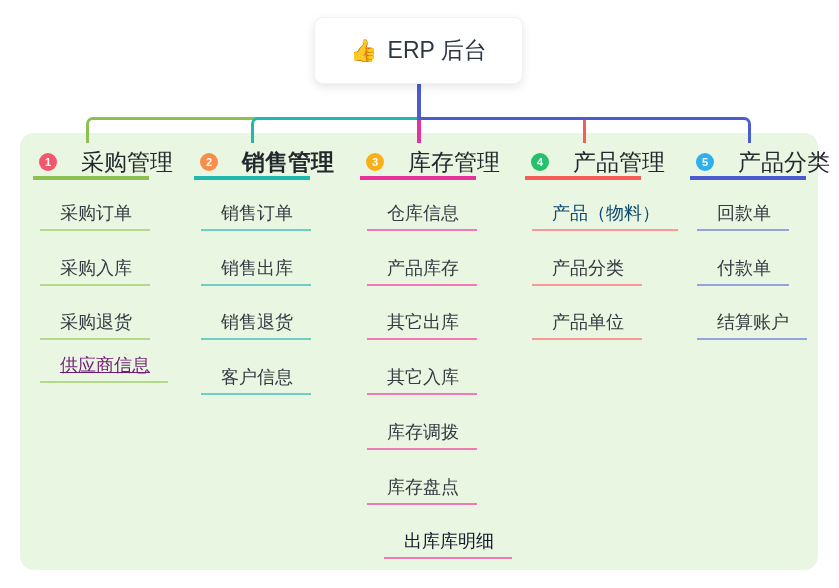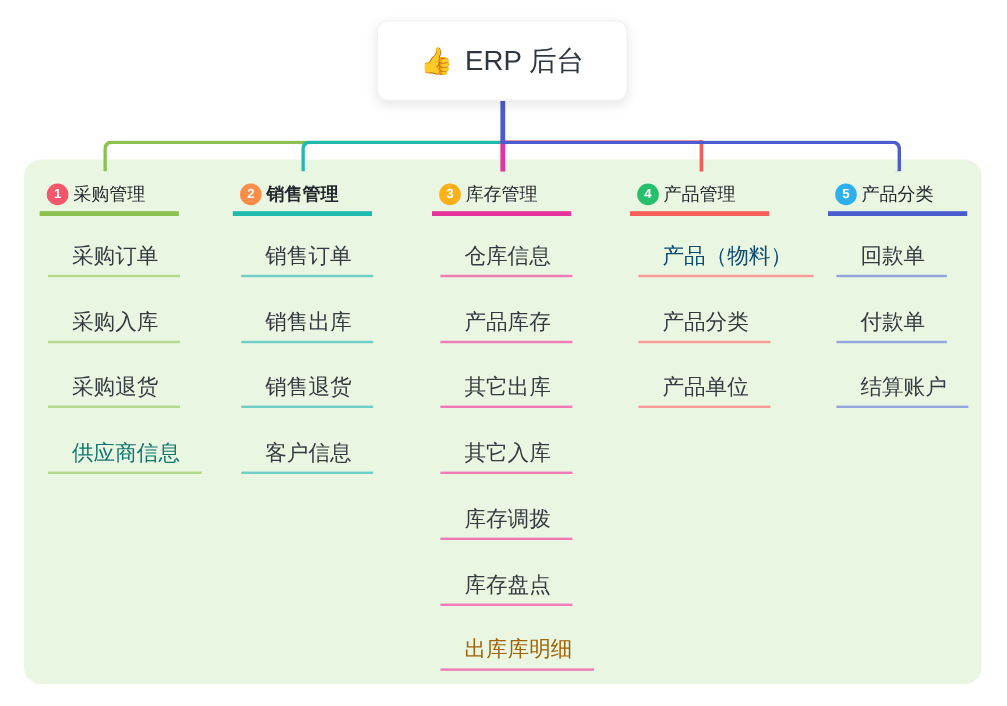--- a/index.html
+++ b/index.html
@@ -16,21 +16,21 @@
   }
   #root-node .emoji{font-size:22px;line-height:1;}
   .seg{position:absolute;}
   .branch-header{
     position:absolute;height:26px;display:flex;align-items:center;cursor:pointer;
   }
   .badge{
     width:18px;height:18px;border-radius:50%;color:#fff;font-size:11px;font-weight:bold;
     display:flex;align-items:center;justify-content:center;flex:0 0 auto;
   }
-  .branch-label{margin-left:4px;font-size:15px;color:#23282d;white-space:nowrap;}
+  .branch-label{margin-left:24px;font-size:23px;color:#23282d;white-space:nowrap;}
   .child-item{
     position:absolute;white-space:nowrap;font-size:18px;color:#343a40;
     padding:0 18px 6px 20px;line-height:19px;cursor:pointer;
   }
 </style>
 </head>
 <body>
 
 <div id="canvas">
   <div id="panel" style="background: rgb(233, 246, 226);"></div>
@@ -52,21 +52,21 @@
   <div id="branches">
       <div class="seg" style="left: 33px; top: 176px; width: 116px; height: 3.5px; background: rgb(140, 193, 82);"></div>
       <div class="branch-header" style="left: 39px; top: 149px;">
         <span class="badge" style="background: rgb(244, 86, 108);">1</span>
         <span class="branch-label" style="color: rgb(35, 40, 45);">采购管理</span>
       </div>
       <div class="seg" style="left: 40px; top: 179px; height: 216px; background: rgb(179, 217, 139);"></div>
       <div class="child-item" style="left: 40px; top: 204px; color: rgb(52, 58, 64); border-bottom: 2px solid rgb(179, 217, 139);">采购订单</div>
       <div class="child-item" style="left: 40px; top: 259px; color: rgb(52, 58, 64); border-bottom: 2px solid rgb(179, 217, 139);">采购入库</div>
       <div class="child-item" style="left: 40px; top: 313px; color: rgb(52, 58, 64); border-bottom: 2px solid rgb(179, 217, 139);">采购退货</div>
-      <div class="child-item" style="left: 40px; top: 368px; color: #0f766e; border-bottom: 2px solid rgb(179, 217, 139);">供应商信息</div>
+      <div class="child-item" style="left: 40px; top: 356px; color: #701a75; border-bottom: 2px solid rgb(179, 217, 139); text-decoration: underline;">供应商信息</div>
       <div class="seg" style="left: 194px; top: 176px; width: 116px; height: 3.5px; background: rgb(31, 185, 174);"></div>
       <div class="branch-header" style="left: 200px; top: 149px;">
         <span class="badge" style="background: rgb(251, 141, 75);">2</span>
         <span class="branch-label" style="color: rgb(35, 40, 45); font-weight: bold;">销售管理</span>
       </div>
       <div class="seg" style="left: 201px; top: 179px; height: 216px; background: rgb(111, 207, 198);"></div>
       <div class="child-item" style="left: 201px; top: 204px; color: rgb(52, 58, 64); border-bottom: 2px solid rgb(111, 207, 198);">销售订单</div>
       <div class="child-item" style="left: 201px; top: 259px; color: rgb(52, 58, 64); border-bottom: 2px solid rgb(111, 207, 198);">销售出库</div>
       <div class="child-item" style="left: 201px; top: 313px; color: rgb(52, 58, 64); border-bottom: 2px solid rgb(111, 207, 198);">销售退货</div>
       <div class="child-item" style="left: 201px; top: 368px; color: rgb(52, 58, 64); border-bottom: 2px solid rgb(111, 207, 198);">客户信息</div>
@@ -75,21 +75,21 @@
         <span class="badge" style="background: rgb(251, 176, 24);">3</span>
         <span class="branch-label" style="color: rgb(35, 40, 45);">库存管理</span>
       </div>
       <div class="seg" style="left: 367px; top: 179px; height: 380px; background: rgb(240, 122, 184);"></div>
       <div class="child-item" style="left: 367px; top: 204px; color: rgb(52, 58, 64); border-bottom: 2px solid rgb(240, 122, 184);">仓库信息</div>
       <div class="child-item" style="left: 367px; top: 259px; color: rgb(52, 58, 64); border-bottom: 2px solid rgb(240, 122, 184);">产品库存</div>
       <div class="child-item" style="left: 367px; top: 313px; color: rgb(52, 58, 64); border-bottom: 2px solid rgb(240, 122, 184);">其它出库</div>
       <div class="child-item" style="left: 367px; top: 368px; color: rgb(52, 58, 64); border-bottom: 2px solid rgb(240, 122, 184);">其它入库</div>
       <div class="child-item" style="left: 367px; top: 423px; color: rgb(52, 58, 64); border-bottom: 2px solid rgb(240, 122, 184);">库存调拨</div>
       <div class="child-item" style="left: 367px; top: 478px; color: rgb(52, 58, 64); border-bottom: 2px solid rgb(240, 122, 184);">库存盘点</div>
-      <div class="child-item" style="left: 367px; top: 532px; color: #a16207; border-bottom: 2px solid rgb(240, 122, 184);">出库库明细</div>
+      <div class="child-item" style="left: 384px; top: 532px; color: #0f172a; border-bottom: 2px solid rgb(240, 122, 184);">出库库明细</div>
       <div class="seg" style="left: 525px; top: 176px; width: 116px; height: 3.5px; background: rgb(247, 93, 87);"></div>
       <div class="branch-header" style="left: 531px; top: 149px;">
         <span class="badge" style="background: rgb(38, 191, 107);">4</span>
         <span class="branch-label" style="color: rgb(35, 40, 45);">产品管理</span>
       </div>
       <div class="seg" style="left: 532px; top: 179px; height: 161px; background: rgb(247, 155, 150);"></div>
       <div class="child-item" style="left: 532px; top: 204px; color: #0c4a6e; border-bottom: 2px solid rgb(247, 155, 150);">产品（物料）</div>
       <div class="child-item" style="left: 532px; top: 259px; color: rgb(52, 58, 64); border-bottom: 2px solid rgb(247, 155, 150);">产品分类</div>
       <div class="child-item" style="left: 532px; top: 313px; color: rgb(52, 58, 64); border-bottom: 2px solid rgb(247, 155, 150);">产品单位</div>
       <div class="seg" style="left: 690px; top: 176px; width: 116px; height: 3.5px; background: rgb(74, 92, 208);"></div>

